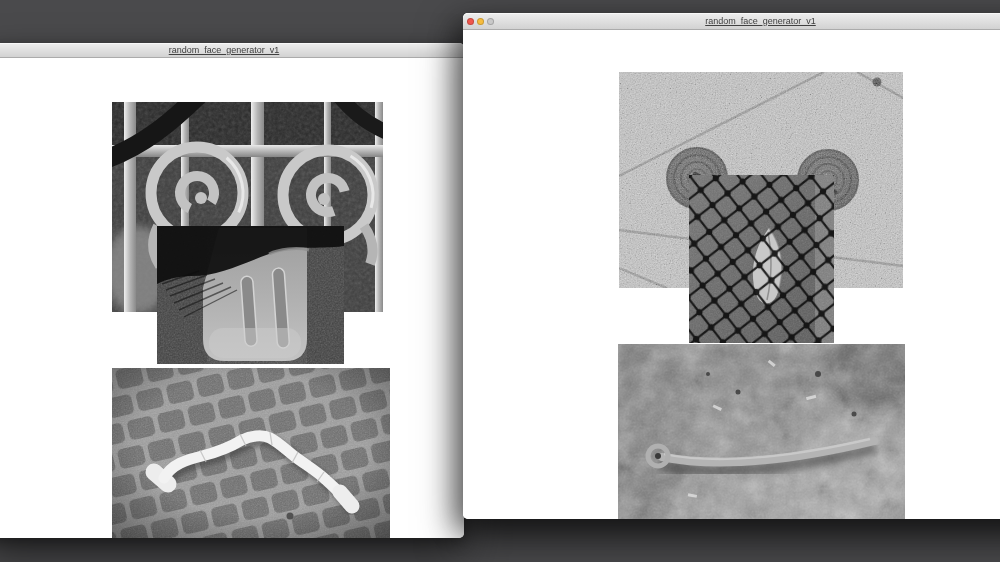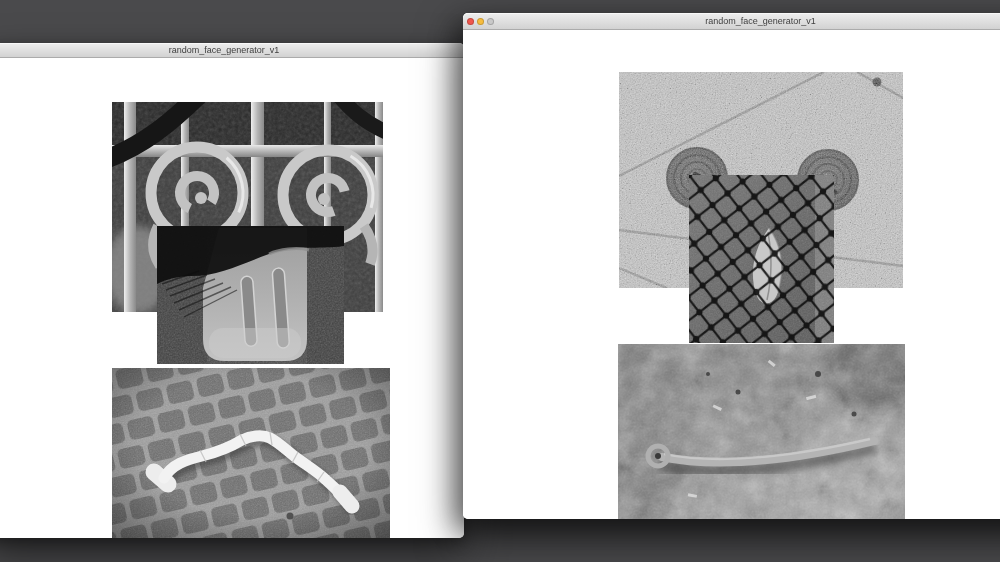--- a/index.html
+++ b/index.html
@@ -16,20 +16,21 @@
     position:relative;box-sizing:border-box;
     background:linear-gradient(#eeeeee,#d2d2d2);
     border-bottom:1px solid #ababab;
     border-top-left-radius:5px;border-top-right-radius:5px;
     box-shadow:inset 0 1px 0 #f8f8f8;
     display:flex;align-items:center;justify-content:center;
   }
   .title{
     font-size:9px;color:#404040;line-height:1;user-select:none;
     white-space:nowrap;
+    text-decoration:underline;
   }
   .lights{
     position:absolute;left:4px;top:0;bottom:0;display:flex;align-items:center;gap:3px;
   }
   .light{
     width:7px;height:7px;border-radius:50%;box-sizing:border-box;
     border:0.5px solid rgba(0,0,0,.18);padding:0;cursor:default;
   }
   .content{position:absolute;left:0;right:0;bottom:0;overflow:hidden;background:#fff;
     border-bottom-left-radius:5px;border-bottom-right-radius:5px;}

